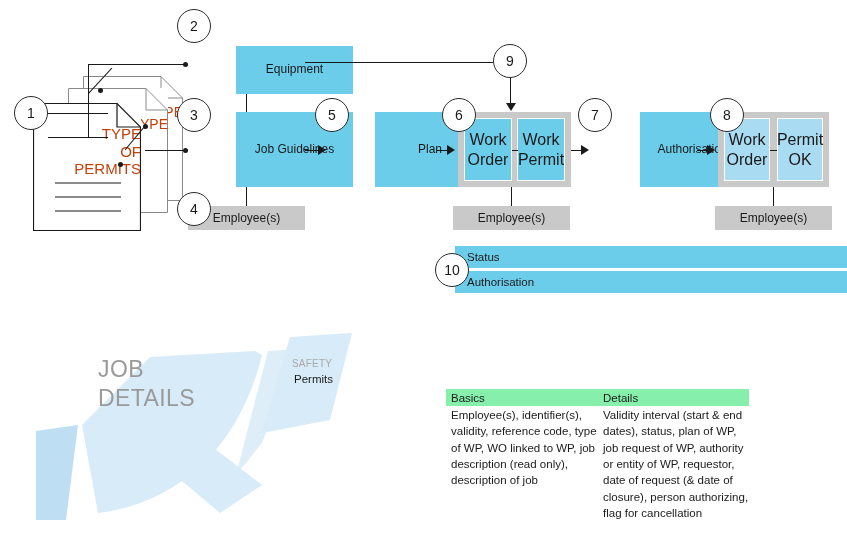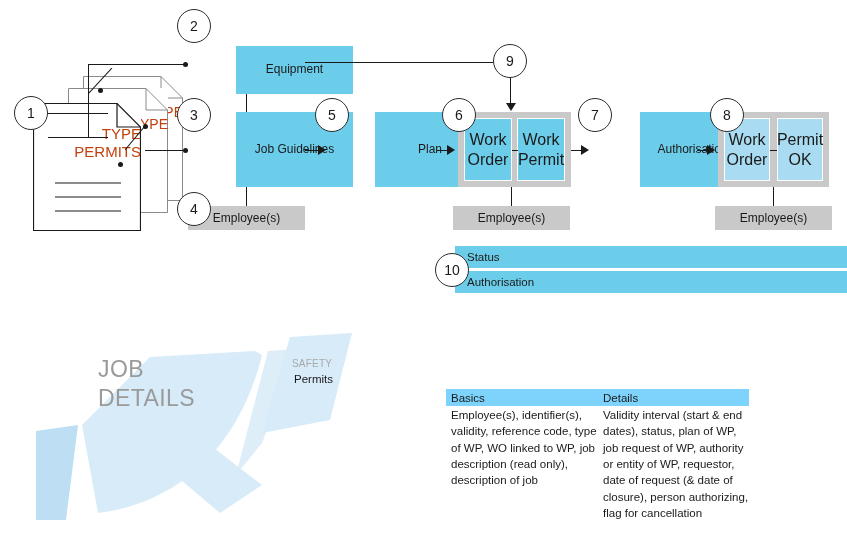--- a/index.html
+++ b/index.html
@@ -86,21 +86,21 @@
   }
   .permits-label{
     position:absolute;font-size:11.5px;color:#1a1a1a;
   }
   .permit-bar{
     position:absolute;background:#A9DCF2;
     display:flex;align-items:center;
     font-size:11.5px;color:#1a1a1a;padding-left:5px;
   }
   .col-head{
-    position:absolute;background:#7dd3fc;
+    position:absolute;background:#86efac;
     display:flex;align-items:center;
     font-size:11.5px;color:#1a1a1a;padding-left:5px;
   }
   .col-body{
     position:absolute;
     font-size:11.5px;color:#1a1a1a;line-height:1.42;
     padding-left:5px;padding-right:2px;
   }
 </style>
 </head>
@@ -131,20 +131,21 @@
   <div class="doc abs" style="left:33px;top:103px;width:108px;height:128px;">
     <svg width="108" height="128" viewBox="0 0 108 128">
       <path d="M0.5,0.5 H84 L107.5,24 V127.5 H0.5 Z" fill="#ffffff" stroke="#1a1a1a" stroke-width="1.2"></path>
       <path d="M84,0.5 L84,24 L107.5,24" fill="none" stroke="#1a1a1a" stroke-width="1.2"></path>
       <line x1="22" y1="80" x2="88" y2="80" stroke="#1a1a1a" stroke-width="1.2"></line>
       <line x1="22" y1="94" x2="88" y2="94" stroke="#1a1a1a" stroke-width="1.2"></line>
       <line x1="22" y1="108" x2="88" y2="108" stroke="#1a1a1a" stroke-width="1.2"></line>
     </svg>
     <div class="doc-label" style="top:22px;">
       <div>TYPE</div>
+      <div>OF</div>
       <div>PERMITS</div>
     </div>
   </div>
 
   <div class="abs vline" style="left:88px;top:64px;height:74px;"></div>
   <div class="abs hline" style="left:88px;top:64px;width:100px;"></div>
   <div class="abs dot" style="left:183px;top:62px;"></div>
   <div class="abs dot" style="left:98px;top:88px;"></div>
   <div class="abs" style="left:88px;top:68px;width:34px;height:26px;">
     <svg width="34" height="26" viewBox="0 0 34 26">

